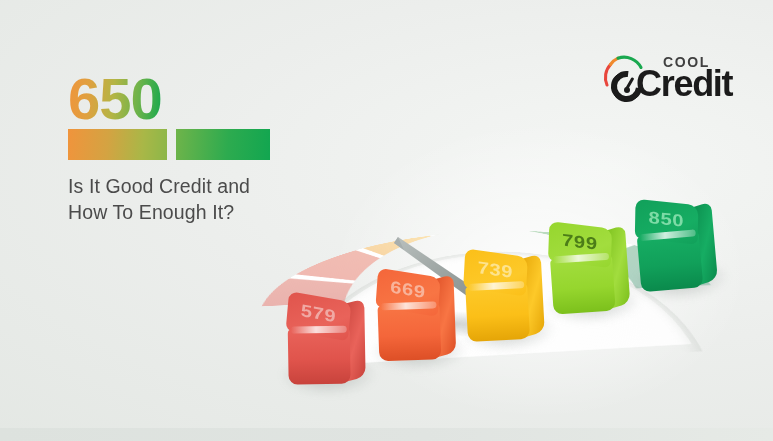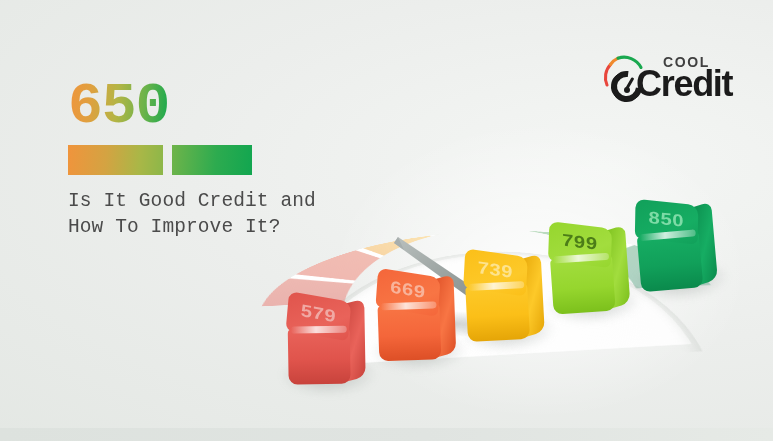--- a/index.html
+++ b/index.html
@@ -16,30 +16,30 @@
     position:absolute; left:0; right:0; top:428px; height:13px;
     background:linear-gradient(90deg,#dde2de 0%, #e0e4e1 55%, #e6eae6 100%);
   }
   #amb-glow {
     position:absolute; left:330px; top:120px; width:420px; height:300px;
     background:radial-gradient(ellipse at 50% 50%, rgba(255,255,255,.85) 0%, rgba(255,255,255,0) 70%);
     pointer-events:none;
   }
 
   
-  #headline { position:absolute; left:68px; top:80px; width:340px;font-family:Liberation Mono, monospace; }
+  #headline { position:absolute; left:68px; top:72px; width:340px; }
   #score-number {
     font-size:58px; font-weight:bold; line-height:.92;
     letter-spacing:-1px;
     background:linear-gradient(95deg,#f0943c 0%, #e0a03f 22%, #b4b545 48%, #6cb34a 74%, #14a84e 100%);
     -webkit-background-clip:text; background-clip:text;
     -webkit-text-fill-color:transparent; color:transparent;
     display:inline-block;
   }
-  #score-label-row { margin-top:12px; }
+  #score-label-row { margin-top:4px; }
   .score-label {
     font-size:27px; font-weight:bold; letter-spacing:-.3px;
     -webkit-background-clip:text; background-clip:text;
     -webkit-text-fill-color:transparent; color:transparent;
     display:inline-block;
   }
   #credit-word {
     background:linear-gradient(95deg,#f0943c 0%, #d4a342 40%, #a9b747 75%, #8cb749 100%);
   }
   #score-word {
@@ -255,21 +255,21 @@
   <div class="num" style="color: rgb(125, 219, 166);">850</div>
 </div>
 
 <div id="headline">
   <div id="score-number">650</div>
   <div id="score-label-row">
     <span class="score-label" id="credit-word">CREDIT</span><span class="score-label" id="score-word">SCORE</span>
   </div>
   <div id="subtitle">
     <span class="line">Is It Good Credit and</span>
-    <span class="line">How To Improve It?</span>
+    <span class="line">How To Enough It?</span>
   </div>
 </div>
 
 <div id="logo">
   <svg id="logo-gauge" width="48" height="44" viewBox="0 0 48 44">
     <path d="M7,36 A19,19 0 0 1 10.5,15.5" stroke="#e8463c" stroke-width="3.1" fill="none" stroke-linecap="round"></path>
     <path d="M10.5,15.5 A19,19 0 0 1 18,9.2" stroke="#f08a2e" stroke-width="3.1" fill="none" stroke-linecap="round"></path>
     <path d="M18,9.2 A19,19 0 0 1 41,18.5" stroke="#19a84f" stroke-width="3.1" fill="none" stroke-linecap="round"></path>
   </svg>
   <div id="logo-ring"></div>

